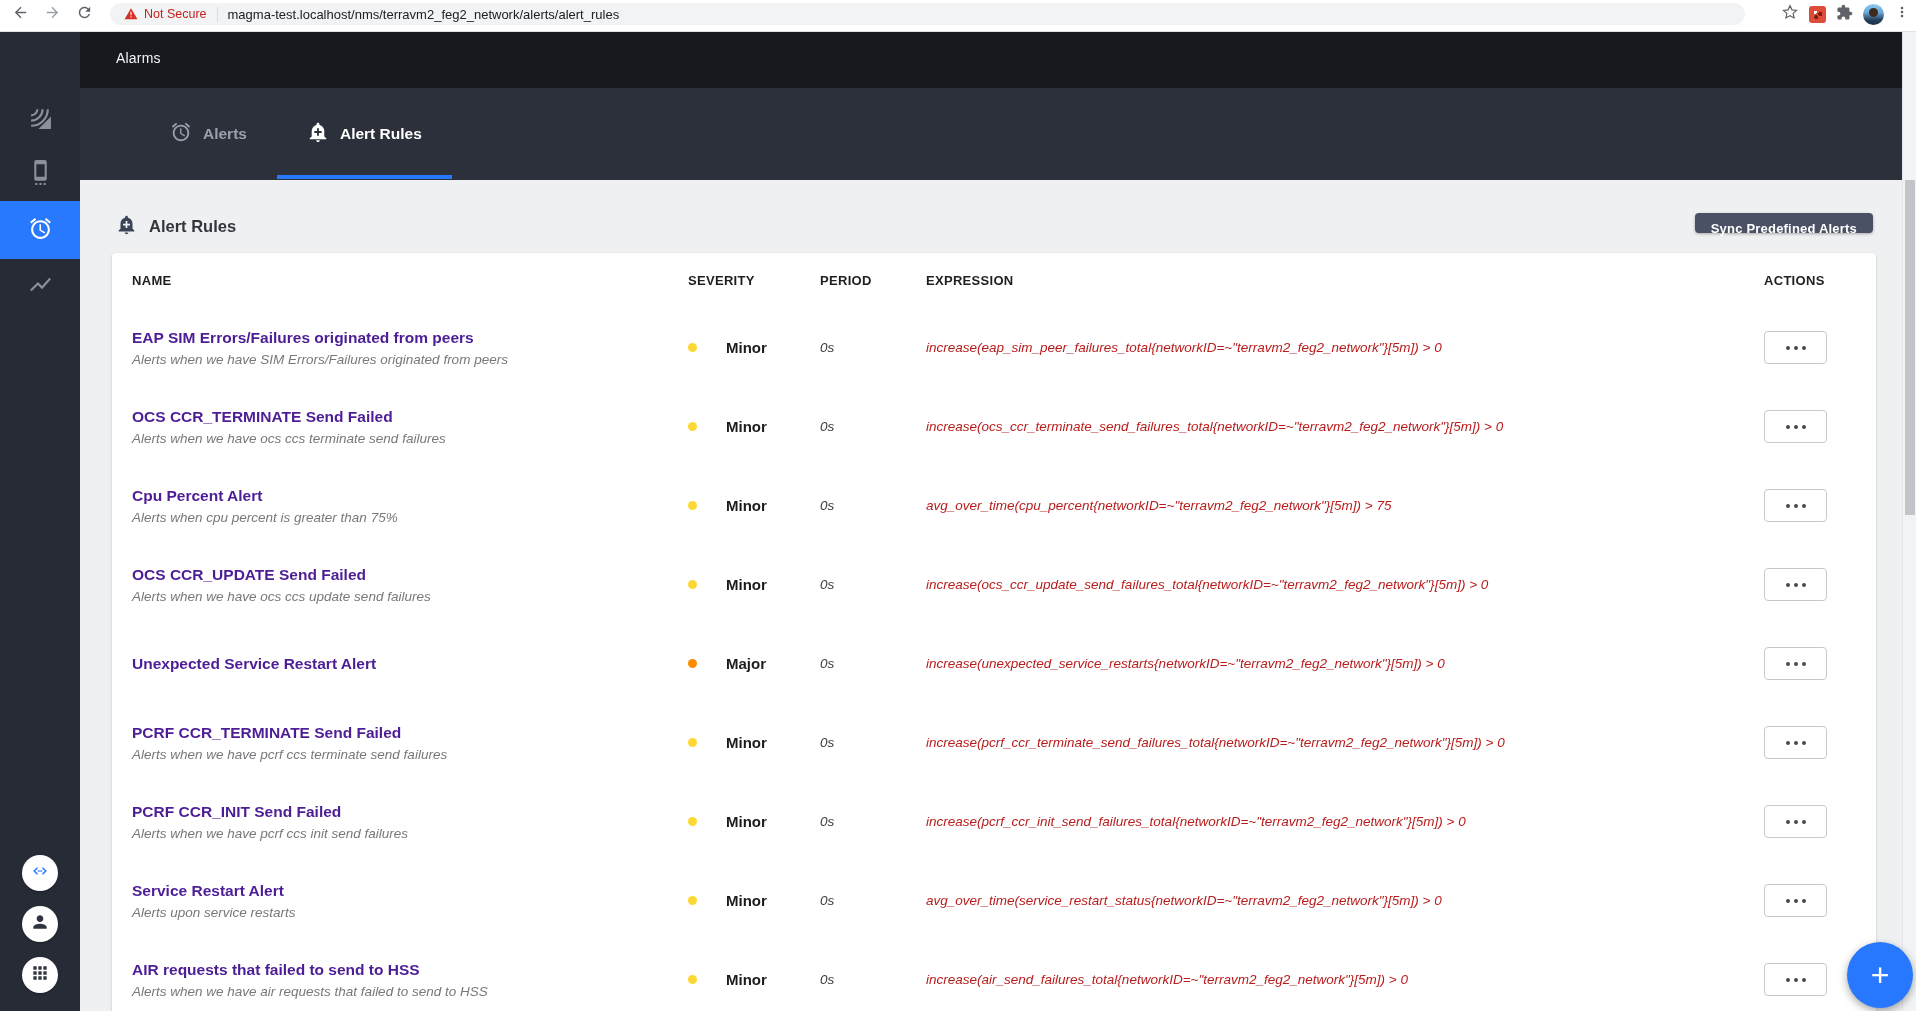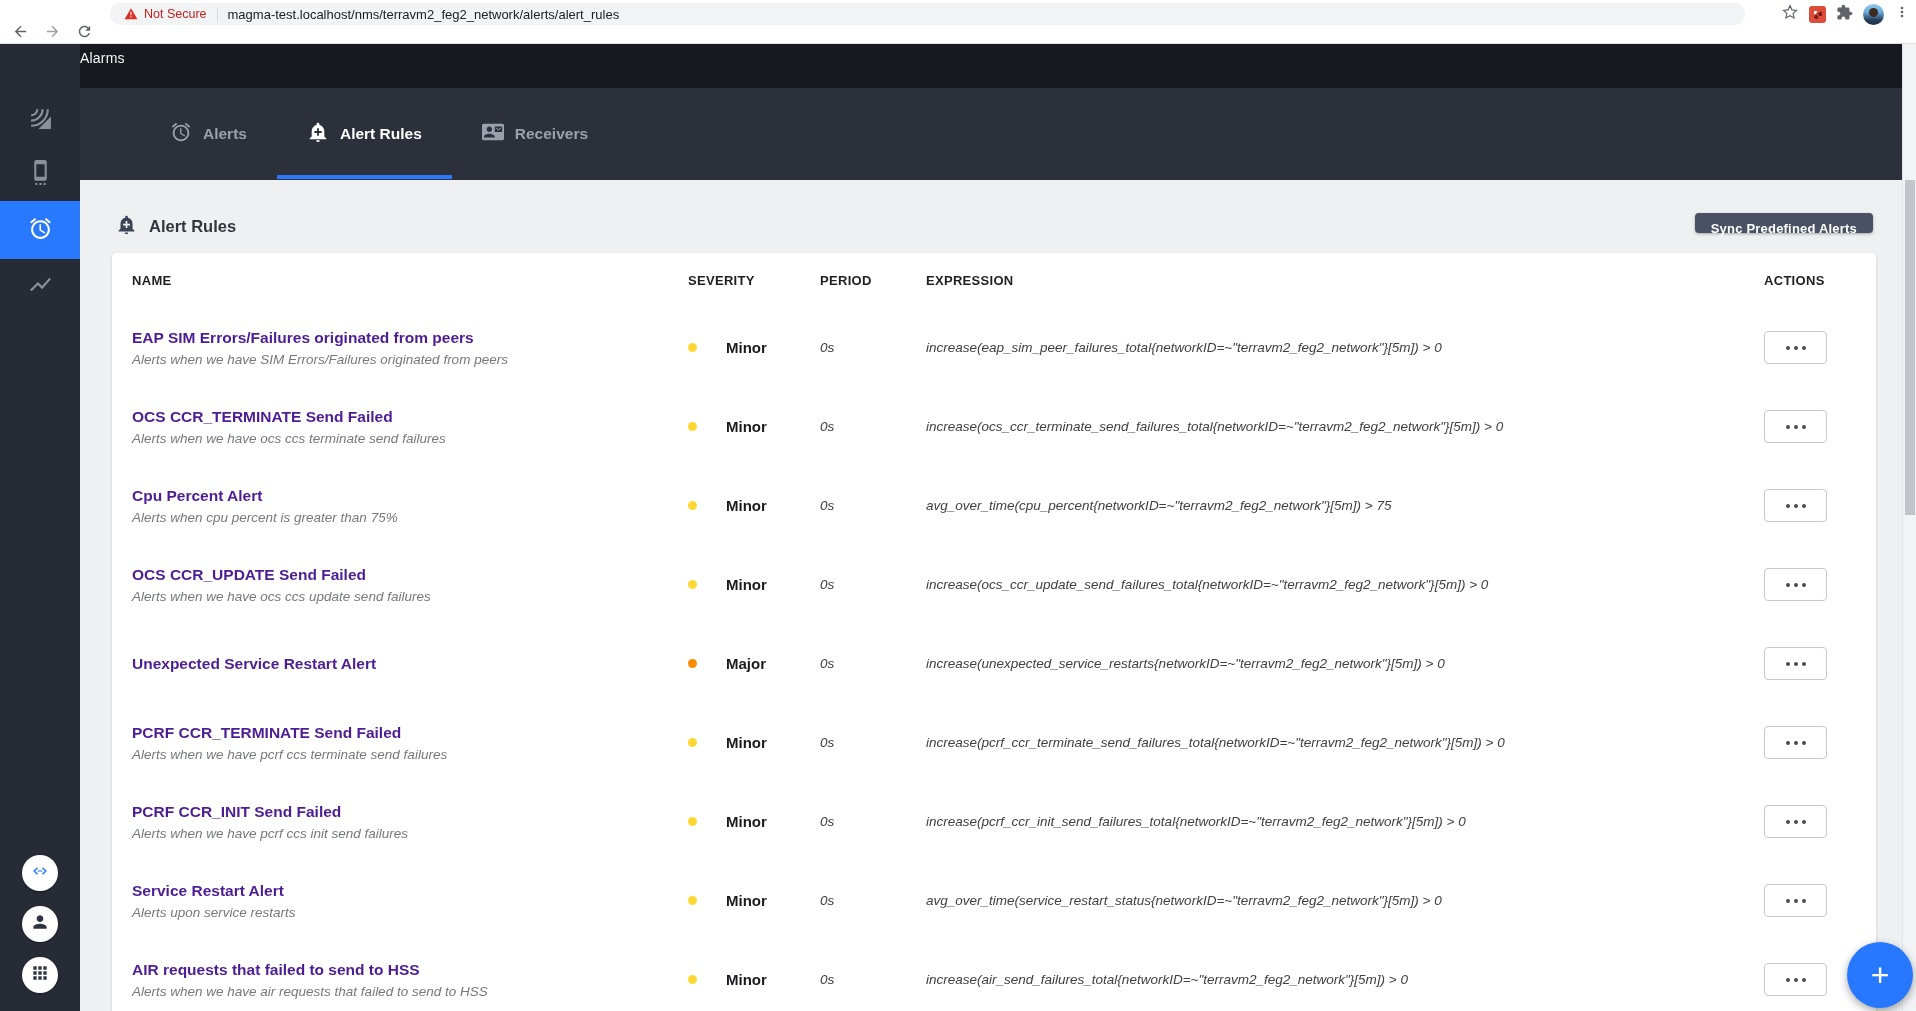--- a/index.html
+++ b/index.html
@@ -1,19 +1,19 @@
 <!DOCTYPE html>
 <html><head>
 <meta charset="utf-8">
 <style>
   * { margin:0; padding:0; box-sizing:border-box; }
   html,body { width:1916px; height:1011px; overflow:hidden; font-family:"Liberation Sans", sans-serif; background:#fff; }
 
   
-  .chrome { position:absolute; left:0; top:0; width:1916px; height:44px; background:#ffffff; border-bottom:1px solid #dfe1e5; display:flex; align-items:flex-end; z-index:50; }
+  .chrome { position:absolute; left:0; top:0; width:1916px; height:32px; background:#ffffff; border-bottom:1px solid #dfe1e5; display:flex; align-items:flex-start; z-index:50; }
   .nav-ic { width:24px; height:24px; display:flex; align-items:center; justify-content:center; margin-left:8px; cursor:pointer; }
   .nav-ic svg { width:17px; height:17px; fill:#5f6368; }
   .nav-ic.fwd svg { fill:#9aa0a6; }
   .url-pill { position:absolute; left:110px; top:3px; width:1635px; height:22px; background:#f1f3f4; border-radius:11px; display:flex; align-items:center; padding-left:14px; cursor:text; }
   .warn-ic { width:14px; height:14px; margin-right:6px; }
   .warn-ic svg { width:14px; height:14px; fill:#d93025; }
   .not-secure { color:#c5221f; font-size:12.5px; margin-right:10px; white-space:nowrap; }
   .pill-sep { width:1px; height:15px; background:#dadce0; margin-right:10px; }
   .url-text { color:#202124; font-size:13px; white-space:nowrap; }
   .chrome-right { position:absolute; right:6px; top:0; height:28px; display:flex; align-items:center; gap:10px; }
@@ -35,21 +35,21 @@
   .sidebar { position:absolute; left:0; top:0; width:80px; height:983px; background:#262b36; z-index:10; }
   .side-nav { position:absolute; top:65px; left:0; width:80px; }
   .side-item { width:80px; height:54px; display:flex; align-items:center; justify-content:center; cursor:pointer; }
   .side-item svg { width:25px; height:25px; fill:#8b9099; }
   .side-item.active { background:#2979ff; height:58px; }
   .side-item.active svg { fill:#ffffff; }
   .side-bottom { position:absolute; bottom:18px; left:0; width:80px; display:flex; flex-direction:column; align-items:center; gap:15px; }
   .circle-btn { width:36px; height:36px; border-radius:50%; background:#ffffff; display:flex; align-items:center; justify-content:center; cursor:pointer; box-shadow:0 1px 2px rgba(0,0,0,.3); }
   .circle-btn svg { width:20px; height:20px; }
 
-  .appbar { position:absolute; left:80px; top:0; width:1836px; height:60px; background:#17191f; display:flex; align-items:center; }
+  .appbar { position:absolute; left:80px; top:0; width:1836px; height:60px; background:#17191f; display:flex; align-items:center; padding-left:36px; }
   .appbar-title { color:#f4f5f6; font-size:14px; letter-spacing:.2px; }
 
   .tabbar { position:absolute; left:80px; top:60px; width:1836px; height:92px; background:#2b303b; display:flex; align-items:center; padding-left:60px; }
   .tab { height:92px; display:flex; align-items:center; gap:11px; padding:0 30px; color:#9ba1ac; font-size:15.5px; font-weight:bold; cursor:pointer; position:relative; }
   .tab svg { width:22px; height:22px; fill:#9ba1ac; }
   .tab.active { color:#ffffff; }
   .tab.active svg { fill:#ffffff; }
   .tab.active:after { content:""; position:absolute; left:0; bottom:1px; width:100%; height:4px; background:#2979ff; }
 
   .main { position:absolute; left:80px; top:152px; width:1836px; height:831px; background:#eef0f1; }
@@ -67,21 +67,21 @@
   .th.actions, .cell.actions { padding-left:48px; }
   .trow { height:79px; }
   .rule-name { font-size:15.5px; font-weight:bold; color:#4c1d95; }
   .rule-desc { font-size:13.5px; font-style:italic; color:#77787b; margin-top:5px; }
   .sev-cell { display:flex; align-items:center;gap:17px; }
   .dot { width:9px; height:9px; border-radius:50%; margin-right:12px; background:#bbb; flex:none; }
   .dot[data-severity="Minor"] { background:#fdd835; }
   .dot[data-severity="Major"] { background:#fb8c00; }
   .sev-label { font-size:15px; font-weight:bold; color:#1c1c1e; }
   .period-cell { font-size:13.5px; font-style:italic; color:#3c3c3c; }
-  .expr-cell { font-size:13.5px; font-style:italic; color:#404040; white-space:nowrap; overflow:hidden; }
+  .expr-cell { font-size:13.5px; font-style:italic; color:#b91c1c; white-space:nowrap; overflow:hidden; }
   .more-btn { width:63px; height:33px; background:#fff; border:1px solid #c8c8c8; border-radius:4px; display:flex; align-items:center; justify-content:center; gap:4px; cursor:pointer; }
   .mdot { width:4px; height:4px; border-radius:50%; background:#4a4a4a; }
 
   .fab { position:absolute; left:1847px; top:942px; width:66px; height:66px; border-radius:50%; background:#2878ff; border:none; color:#fff; font-size:32px; font-weight:300; font-family:"Liberation Sans",sans-serif; line-height:62px; text-align:center; box-shadow:0 3px 8px rgba(0,0,0,.35); cursor:pointer; z-index:40; }
 
   .page-scrollbar { position:absolute; right:0; top:28px; width:14px; height:983px; background:#f1f3f4; border-left:1px solid #e3e5e8; z-index:30; }
   .scroll-thumb { position:absolute; left:2px; top:152px; width:10px; height:335px; background:#c1c5ca; cursor:pointer; }
 </style>
 </head>
 <body>
@@ -209,28 +209,20 @@
       <span>Alerts</span>
     </div>
     <div class="tab active">
       <span>
         <svg viewBox="0 0 24 24" fill-rule="evenodd">
             <path d="M10.01 21.01c0 1.1.89 1.99 1.99 1.99s1.99-.89 1.99-1.99h-3.98zm8.87-4.19V11c0-3.25-2.25-5.97-5.29-6.69v-.72C13.59 2.71 12.88 2 12 2s-1.59.71-1.59 1.59v.72C7.37 5.03 5.12 7.75 5.12 11v5.82L3 18.94V20h18v-1.06l-2.12-2.12zM16 13.01h-3v3h-2v-3H8v-2h3v-3h2v3h3v2z"></path>
           </svg>
       </span>
       <span>Alert Rules</span>
     </div>
-    <div class="tab">
-      <span>
-        <svg viewBox="0 0 24 24" fill-rule="evenodd">
-            <path d="M21 8V7l-3 2-3-2v1l3 2 3-2zm1-5H2C.9 3 0 3.9 0 5v14c0 1.1.9 2 2 2h20c1.1 0 2-.9 2-2V5c0-1.1-.9-2-2-2zM8 6c1.66 0 3 1.34 3 3s-1.34 3-3 3-3-1.34-3-3 1.34-3 3-3zm6 12H2v-1c0-2 4-3.1 6-3.1s6 1.1 6 3.1v1zm8-6h-8V6h8v6z"></path>
-          </svg>
-      </span>
-      <span>Receivers</span>
-    </div>
   </div>
 
   <div class="main">
 
     <div class="section-head">
       <span>
         <svg viewBox="0 0 24 24" fill-rule="evenodd">
             <path d="M10.01 21.01c0 1.1.89 1.99 1.99 1.99s1.99-.89 1.99-1.99h-3.98zm8.87-4.19V11c0-3.25-2.25-5.97-5.29-6.69v-.72C13.59 2.71 12.88 2 12 2s-1.59.71-1.59 1.59v.72C7.37 5.03 5.12 7.75 5.12 11v5.82L3 18.94V20h18v-1.06l-2.12-2.12zM16 13.01h-3v3h-2v-3H8v-2h3v-3h2v3h3v2z"></path>
           </svg>
       </span>

